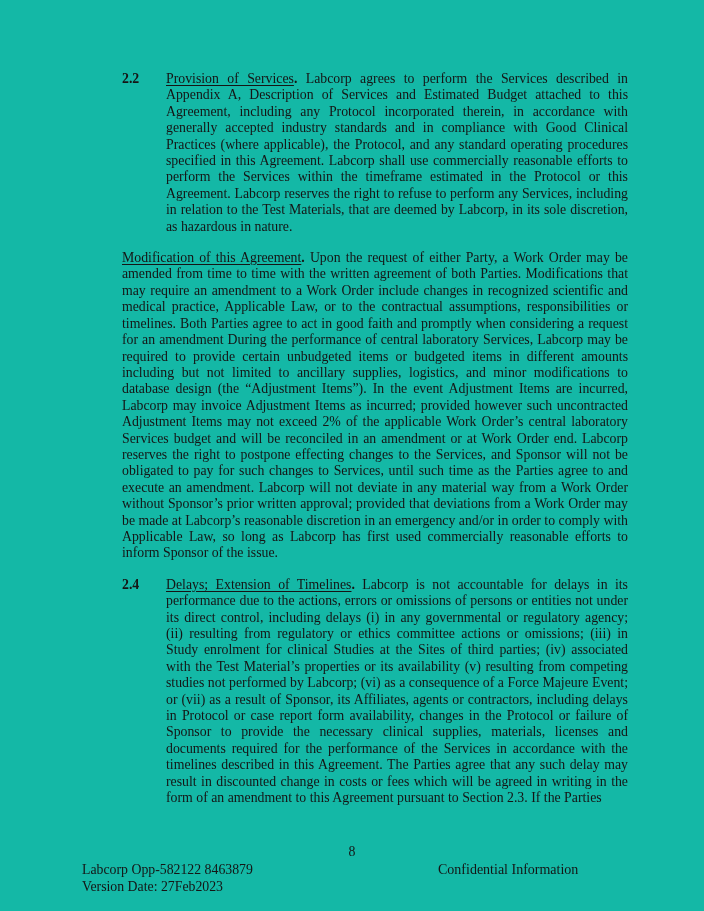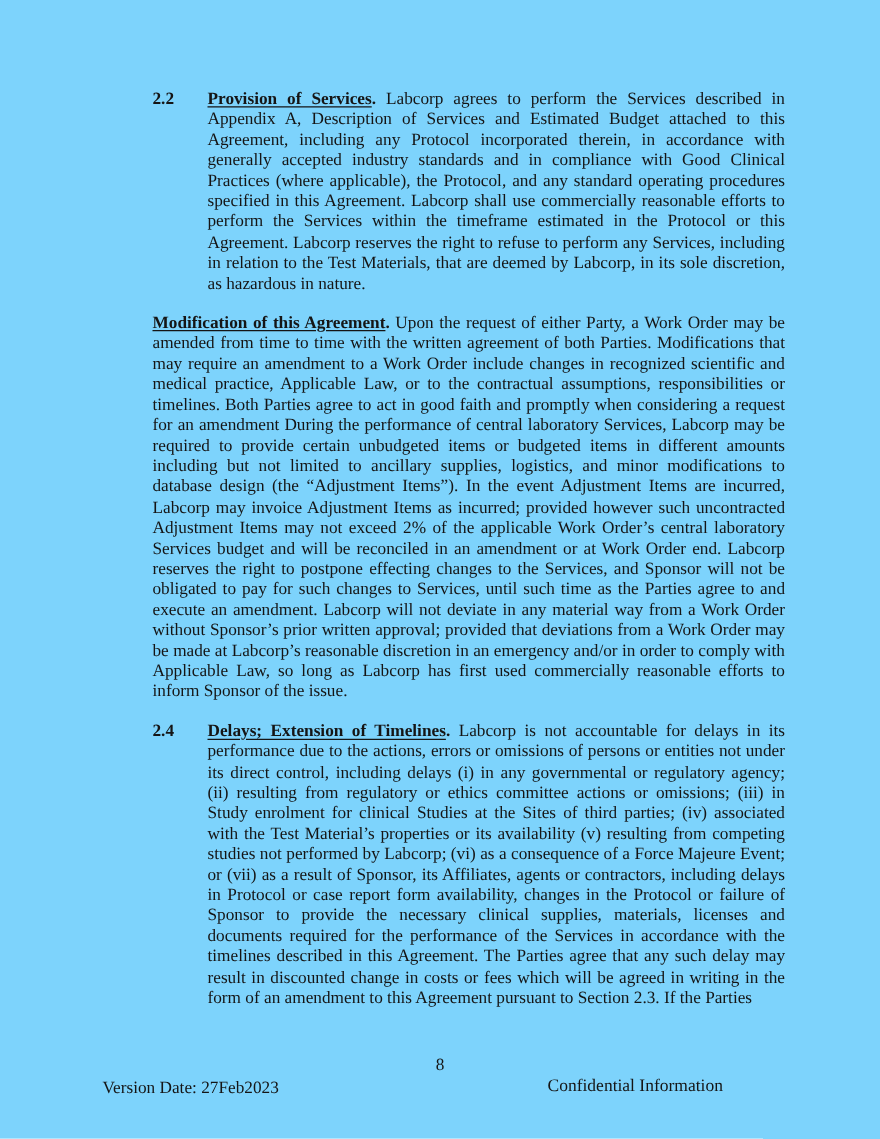--- a/index.html
+++ b/index.html
@@ -10,21 +10,21 @@
   body {
     width: 704px;
     height: 911px;
     font-family: "Liberation Serif", serif;
     color: #151515;
   }
   .page {
     position: relative;
     width: 704px;
     height: 911px;
-    background: #7dd3fc;
+    background: #14b8a6;
     overflow: hidden;
   }
   .content {
     position: absolute;
     left: 122px;
     top: 71px;
     width: 506px;
     font-size: 13.8px;
     line-height: 16.4px;
   }
@@ -38,21 +38,21 @@
   .sec-num {
     flex: none;
     width: 44px;
     font-weight: bold;
   }
   .sec-text {
     flex: 1;
     text-align: justify;
   }
   .sec-heading {
-    font-weight: bold;
+    font-weight: normal;
     text-decoration: underline;
     text-underline-offset: 2px;
   }
   .sec-punct {
     font-weight: bold;
   }
   .page-number {
     position: absolute;
     left: 0;
     top: 844px;
@@ -95,18 +95,19 @@
     <div class="section">
       <div class="sec-num">2.4</div>
       <div class="sec-text"><span class="sec-heading">Delays; Extension of Timelines</span><span class="sec-punct">.</span> <span class="sec-body">Labcorp is not accountable for delays in its performance due to the actions, errors or omissions of persons or entities not under its direct control, including delays (i) in any governmental or regulatory agency; (ii) resulting from regulatory or ethics committee actions or omissions; (iii) in Study enrolment for clinical Studies at the Sites of third parties; (iv) associated with the Test Material’s properties or its availability (v) resulting from competing studies not performed by Labcorp; (vi) as a consequence of a Force Majeure Event; or (vii) as a result of Sponsor, its Affiliates, agents or contractors, including delays in Protocol or case report form availability, changes in the Protocol or failure of Sponsor to provide the necessary clinical supplies, materials, licenses and documents required for the performance of the Services in accordance with the timelines described in this Agreement. The Parties agree that any such delay may result in discounted change in costs or fees which will be agreed in writing in the form of an amendment to this Agreement pursuant to Section 2.3. If the Parties</span></div>
     </div>
 
   </div>
 
   <div class="page-number">8</div>
 
   <div class="footer-left">
+    <div>Labcorp Opp-582122 8463879</div>
     <div>Version Date: 27Feb2023</div>
   </div>
 
   <div class="footer-right">Confidential Information</div>
 
 </div>
 
 </body></html>

